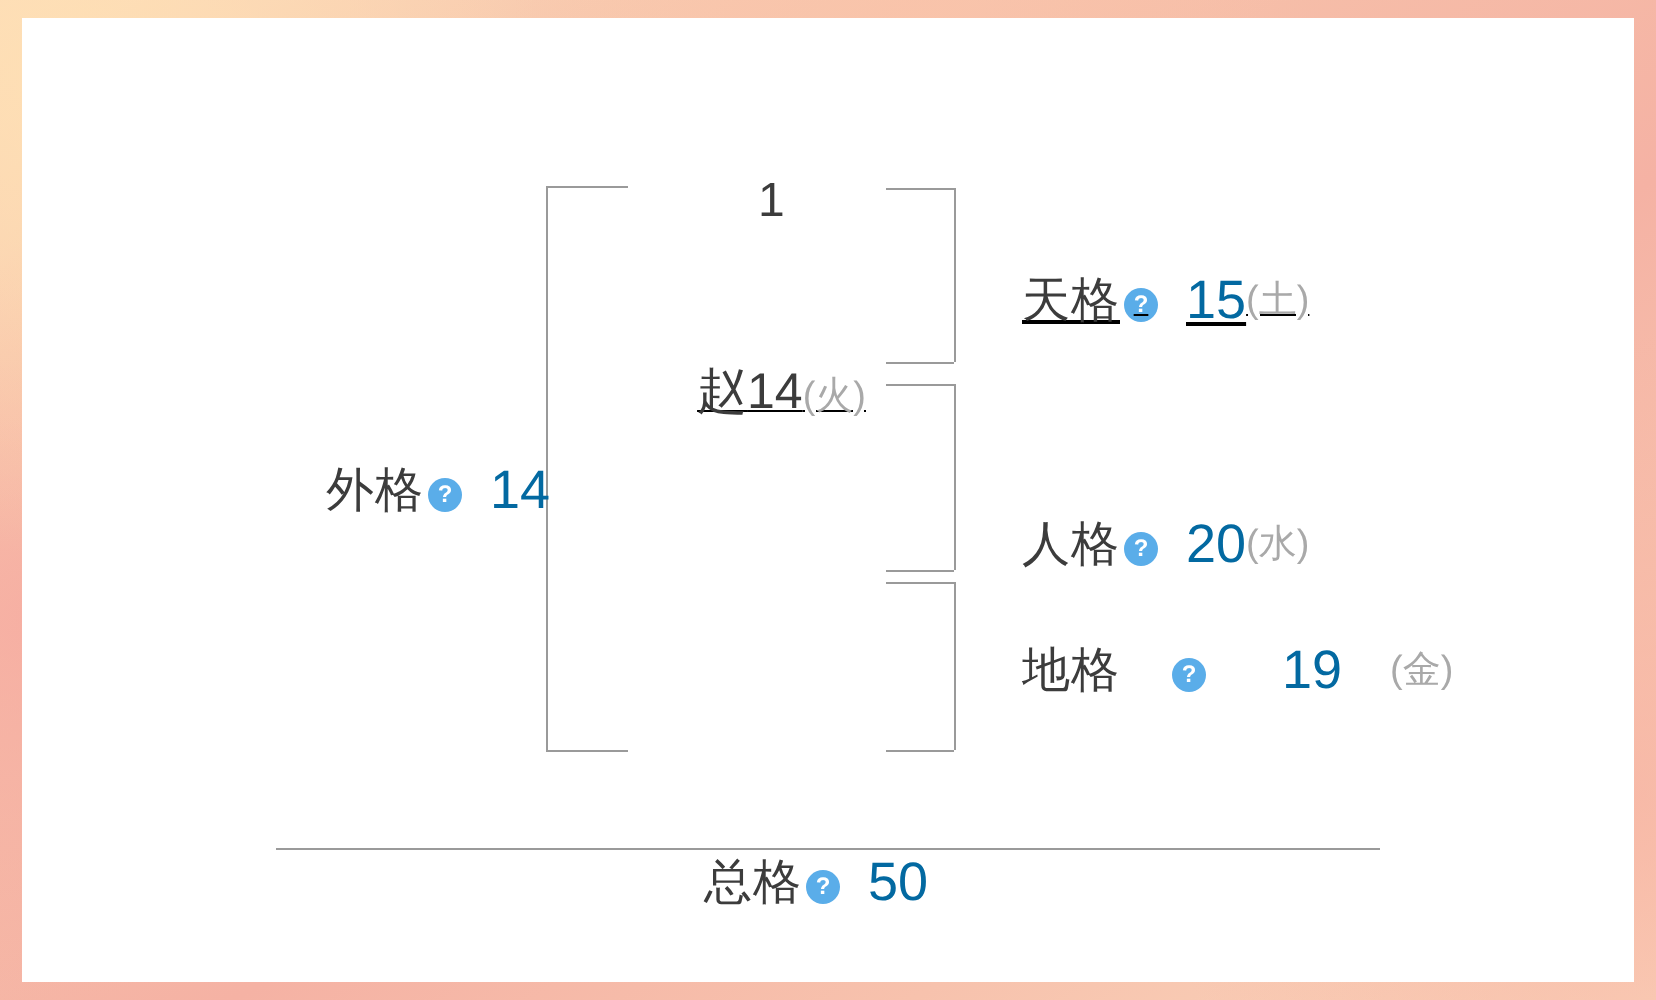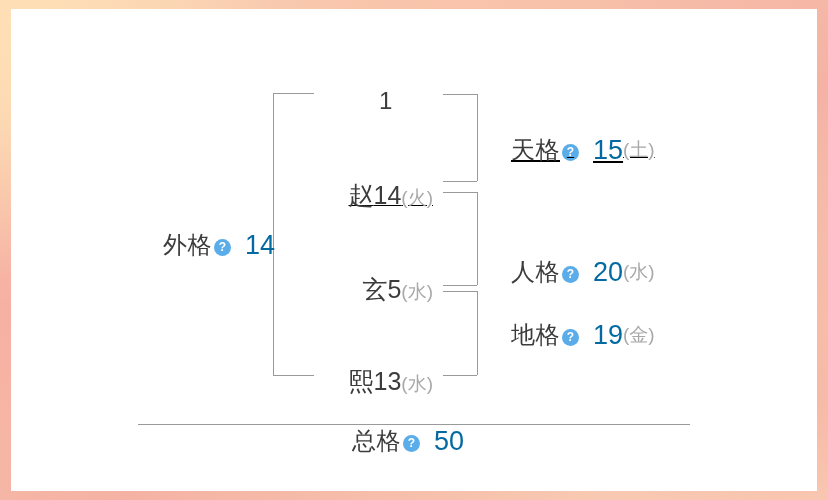--- a/index.html
+++ b/index.html
@@ -162,27 +162,21 @@
       <div class="line h" style="left:432px; top:282px; width:34px;"></div>
       <div class="line v" style="left:466px; top:282px; height:84px;"></div>
       <div class="line h" style="left:432px; top:366px; width:34px;"></div>
 
       <div class="t top-num" style="left:368px; top:78px;">1</div>
 
       <div class="char-row" style="left:316px; top:170px; width:106px;text-decoration:underline;">
         <span class="char-han">赵</span><span class="char-num">14</span><span class="char-el">(火)</span>
       </div>
 
-      <div class="char-row" style="left:316px; top:264px; width:106px;">
-        <span class="char-han">玄</span><span class="char-num">5</span><span class="char-el">(水)</span>
-      </div>
-
-      <div class="char-row" style="left:316px; top:356px; width:106px;">
-        <span class="char-han">熙</span><span class="char-num">13</span><span class="char-el">(水)</span>
-      </div>
+
 
       <div class="ge-row" style="left:124px; top:220px;margin-left:28px;">
         <span class="ge-label">外格</span>
         <span class="qmark">?</span>
         <span class="ge-value">14</span>
         <span class="ge-el"></span>
       </div>
 
       <div class="ge-row" style="left:500px; top:125px;text-decoration:underline;">
         <span class="ge-label">天格</span>
@@ -191,21 +185,21 @@
         <span class="ge-el">(土)</span>
       </div>
 
       <div class="ge-row" style="left:500px; top:220px;margin-top:27px;">
         <span class="ge-label">人格</span>
         <span class="qmark">?</span>
         <span class="ge-value">20</span>
         <span class="ge-el">(水)</span>
       </div>
 
-      <div class="ge-row" style="left:500px; top:310px;">
+      <div class="ge-row" style="left:500px; top:310px;gap:24px;">
         <span class="ge-label">地格</span>
         <span class="qmark">?</span>
         <span class="ge-value">19</span>
         <span class="ge-el">(金)</span>
       </div>
 
       <div class="line h" style="left:127px; top:415px; width:552px;"></div>
 
       <div class="ge-row" style="left:341px; top:416px;">
         <span class="ge-label">总格</span>

